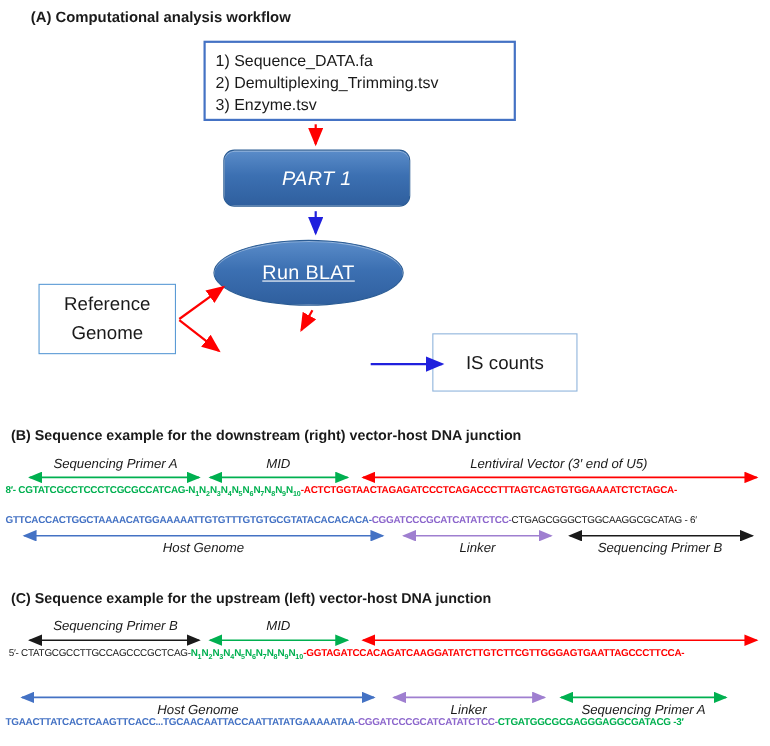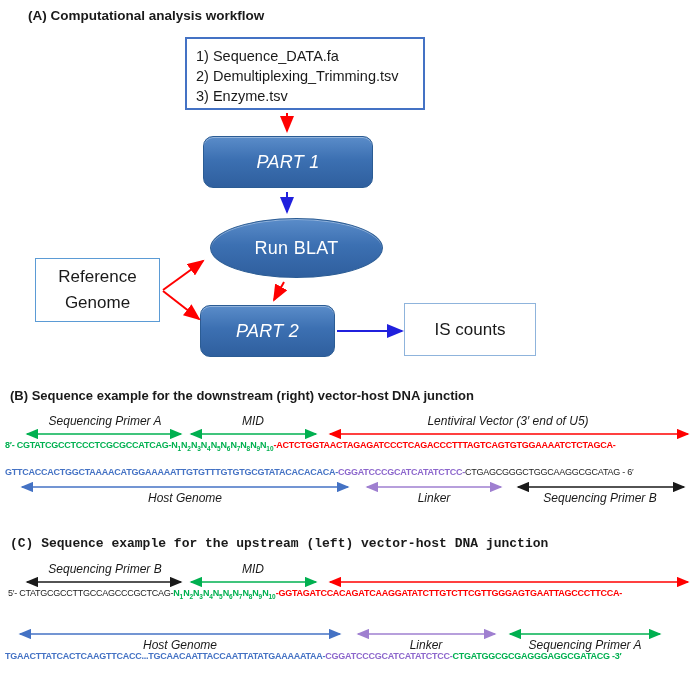--- a/index.html
+++ b/index.html
@@ -27,50 +27,49 @@
   .seg-black{color:#222;font-weight:400;}
   svg.overlay{position:absolute;left:0;top:0;pointer-events:none;}
 </style>
 </head>
 <body>
 
 <div id="fig">
 
   <div class="sec-title" style="left:28px;top:8px;font-size:13.5px;">(A) Computational analysis workflow</div>
 
-  <div class="white-box input-box" style="left:185px;top:37px;width:240px;height:73px;">
+  <div class="white-box input-box" style="left:185px;top:37px;width:284px;height:73px;">
     <div>1) Sequence_DATA.fa</div>
     <div>2) Demultiplexing_Trimming.tsv</div>
     <div>3) Enzyme.tsv</div>
   </div>
 
   <div class="flow-node rounded" style="left:203px;top:136px;width:170px;height:52px;">PART 1</div>
 
-  <div class="flow-node ellipse" style="left:210px;top:218px;width:173px;height:60px;">Run BLAT</div>
+  <div class="flow-node ellipse" style="left:194px;top:218px;width:173px;height:60px;text-decoration:underline;">Run BLAT</div>
 
   <div class="white-box thin-box" style="left:35px;top:258px;width:125px;height:64px;padding:0 20px;">Reference Genome</div>
 
-  <div class="flow-node rounded" style="left:200px;top:305px;width:135px;height:52px;">PART 2</div>
 
-  <div class="white-box thin-box" style="left:404px;top:303px;width:132px;height:53px;border-color:#8FB4DC;">IS counts</div>
+  <div class="white-box thin-box" style="left:393px;top:303px;width:132px;height:53px;border-color:#8FB4DC;">IS counts</div>
 
   <div class="sec-title" style="left:10px;top:388px;">(B) Sequence example for the downstream (right) vector-host DNA junction</div>
 
   <span class="annot" style="left:105px;top:414px;">Sequencing Primer A</span>
   <span class="annot" style="left:253px;top:414px;">MID</span>
   <span class="annot" style="left:508px;top:414px;">Lentiviral Vector (3′ end of U5)</span>
 
   <div class="seq" style="left:5px;top:440px;"><span class="seg seg-green">8′- CGTATCGCCTCCCTCGCGCCATCAG-</span><span class="seg seg-green">N<sub>1</sub>N<sub>2</sub>N<sub>3</sub>N<sub>4</sub>N<sub>5</sub>N<sub>6</sub>N<sub>7</sub>N<sub>8</sub>N<sub>9</sub>N<sub>10</sub></span><span class="seg seg-red">-ACTCTGGTAACTAGAGATCCCTCAGACCCTTTAGTCAGTGTGGAAAATCTCTAGCA-</span></div>
   <div class="seq" style="left:5px;top:467px;"><span class="seg seg-blue">GTTCACCACTGGCTAAAACATGGAAAAATTGTGTTTGTGTGCGTATACACACACA-</span><span class="seg seg-purple">CGGATCCCGCATCATATCTCC-</span><span class="seg seg-black">CTGAGCGGGCTGGCAAGGCGCATAG - 6′</span></div>
 
   <span class="annot" style="left:185px;top:491px;">Host Genome</span>
   <span class="annot" style="left:434px;top:491px;">Linker</span>
   <span class="annot" style="left:600px;top:491px;">Sequencing Primer B</span>
 
-  <div class="sec-title" style="left:10px;top:536px;font-family:Liberation Mono, monospace;">(C) Sequence example for the upstream (left) vector-host DNA junction</div>
+  <div class="sec-title" style="left:10px;top:536px;">(C) Sequence example for the upstream (left) vector-host DNA junction</div>
 
   <span class="annot" style="left:105px;top:562px;">Sequencing Primer B</span>
   <span class="annot" style="left:253px;top:562px;">MID</span>
 
   <div class="seq" style="left:8px;top:588px;"><span class="seg seg-black">5′- CTATGCGCCTTGCCAGCCCGCTCAG-</span><span class="seg seg-green">N<sub>1</sub>N<sub>2</sub>N<sub>3</sub>N<sub>4</sub>N<sub>5</sub>N<sub>6</sub>N<sub>7</sub>N<sub>8</sub>N<sub>9</sub>N<sub>10</sub></span><span class="seg seg-red">-GGTAGATCCACAGATCAAGGATATCTTGTCTTCGTTGGGAGTGAATTAGCCCTTCCA-</span></div>
   <div class="seq" style="left:5px;top:651px;"><span class="seg seg-blue">TGAACTTATCACTCAAGTTCACC...TGCAACAATTACCAATTATATGAAAAATAA-</span><span class="seg seg-purple">CGGATCCCGCATCATATCTCC-</span><span class="seg seg-green">CTGATGGCGCGAGGGAGGCGATACG -3′</span></div>
 
   <span class="annot" style="left:180px;top:638px;">Host Genome</span>
   <span class="annot" style="left:426px;top:638px;">Linker</span>
   <span class="annot" style="left:585px;top:638px;">Sequencing Primer A</span>

